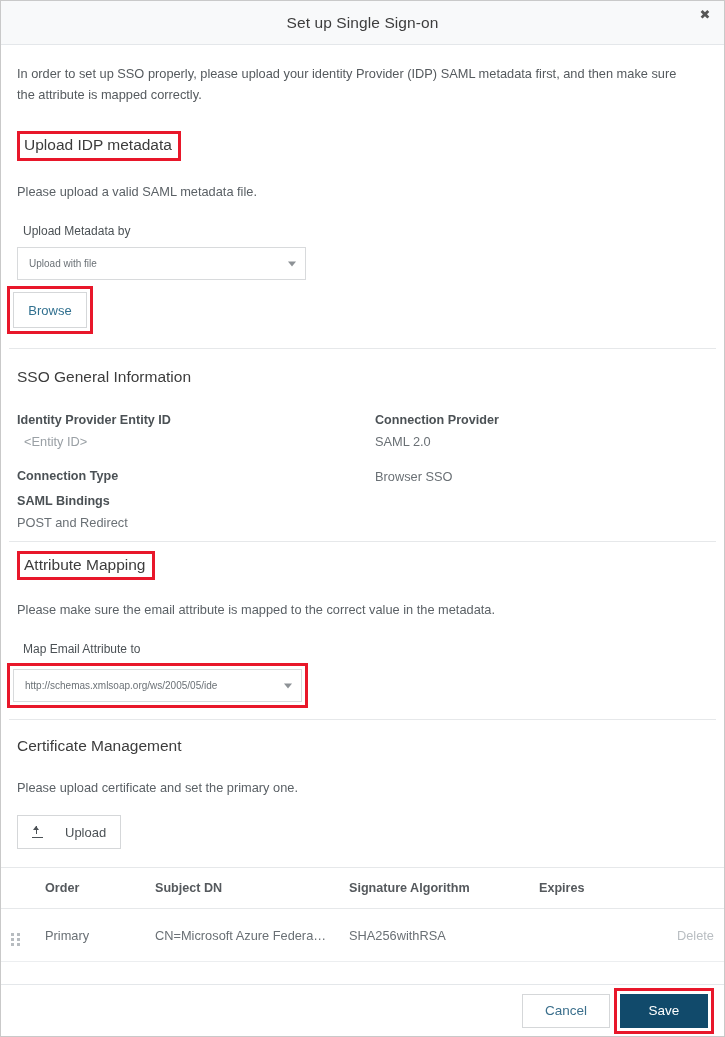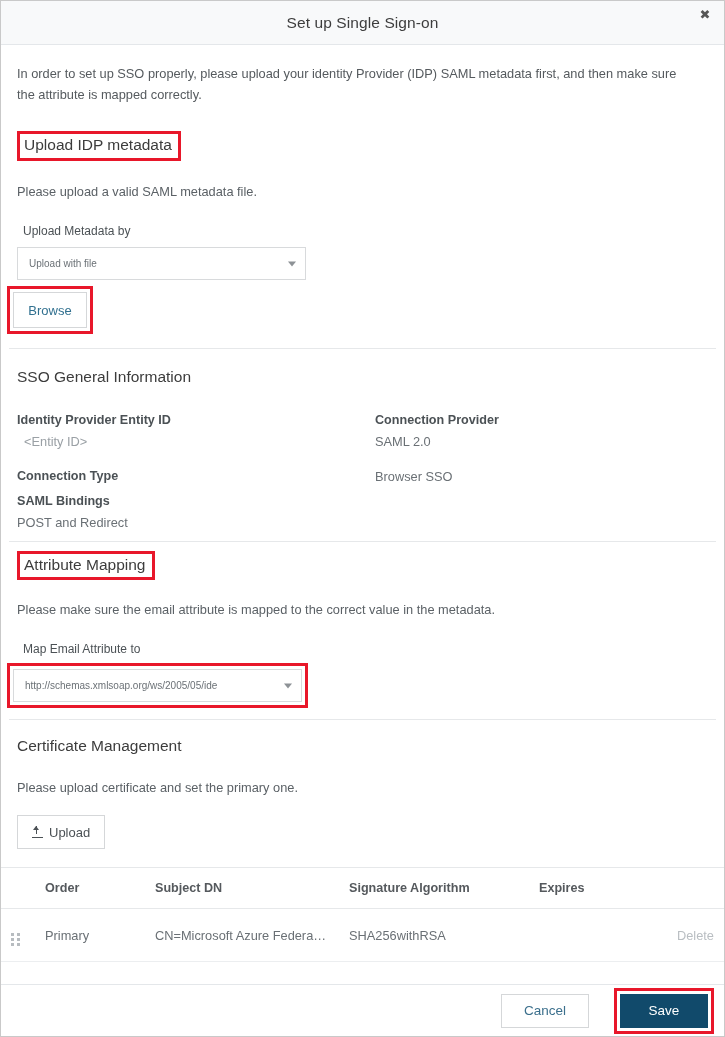--- a/index.html
+++ b/index.html
@@ -150,21 +150,21 @@
     border: 1px solid #d5d7d9;
     background: #fff;
     color: #31708f;
     font-size: 13px;
     font-family: "Liberation Sans", sans-serif;
     cursor: pointer;
   }
 
   .upload-btn {
     color: #4b5155;
-    gap: 6px;
+    gap: 22px;
     min-width: 84px;
     height: 34px;
   }
   .upload-icon {
     display: inline-block;
     width: 11px; height: 12px;
     position: relative;
   }
   .upload-icon::before {
     content: "";
@@ -288,21 +288,21 @@
     background: #114a6b;
     color: #ffffff;
     font-size: 13.5px;
     font-family: "Liberation Sans", sans-serif;
     cursor: pointer;
   }
   .save-hl {
     display: inline-block;
     border: 3px solid #e8172a;
     padding: 3px;
-    margin-left: 25px;
+    margin-left: 4px;
     line-height: 0;
   }
 </style>
 </head>
 <body>
 
 <div class="dialog">
 
   <div class="dlg-header">
     <div class="dlg-title">Set up Single Sign-on</div>

